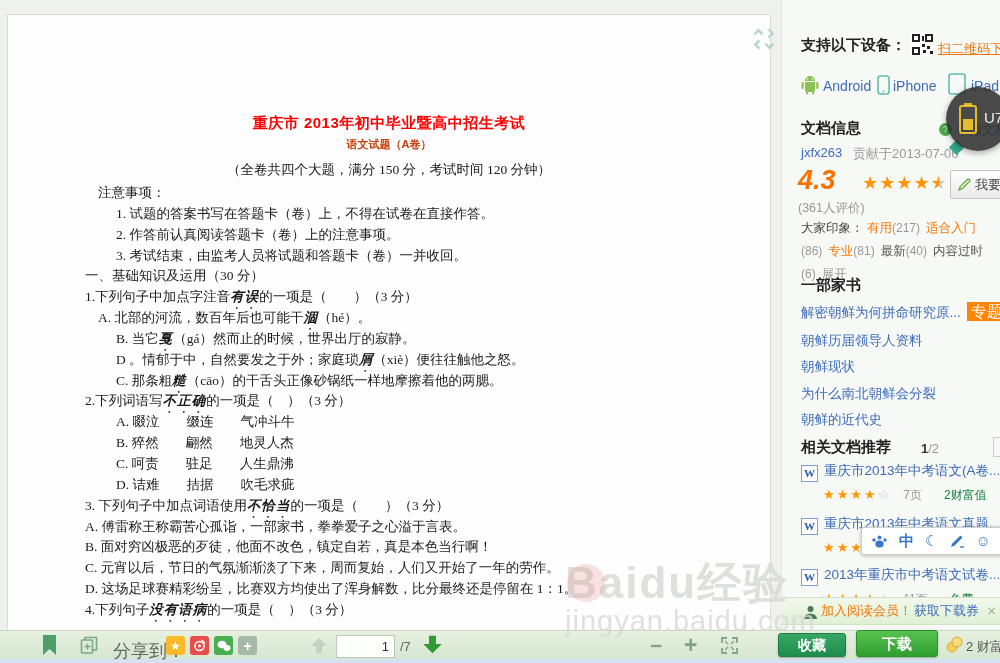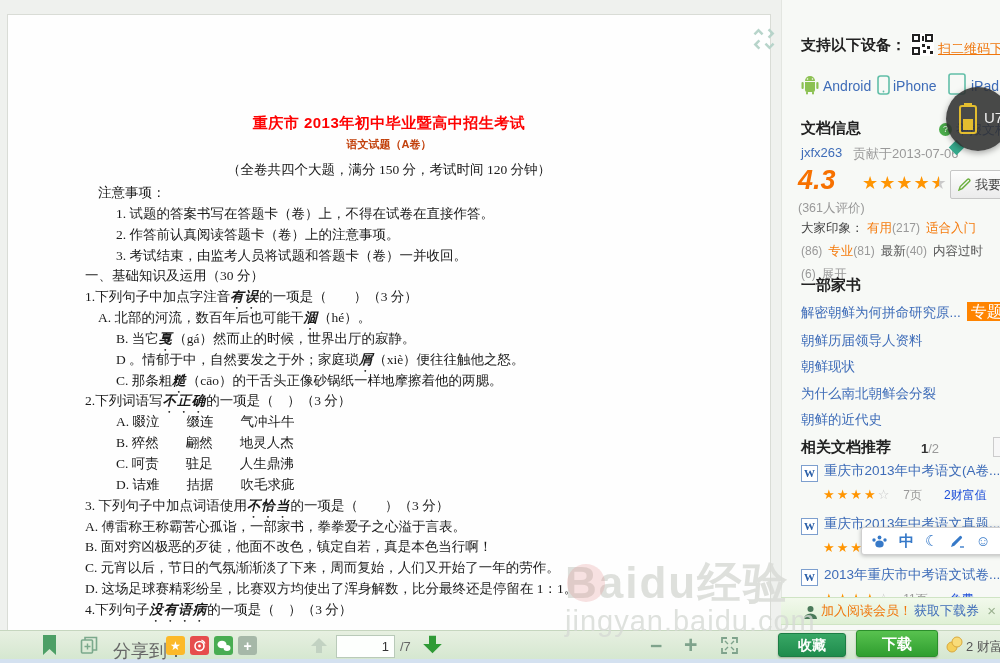--- a/index.html
+++ b/index.html
@@ -82,21 +82,21 @@
   .related-list{left:19px;top:462px;width:200px;}
   .rel-item{margin-bottom:11px;}
   .rel-title-row{white-space:nowrap;overflow:hidden;margin-bottom:5px;}
   .w-icon{display:inline-block;width:15px;height:15px;border:1px solid #7d9fce;background:#fff;
         color:#2b5fa8;font-weight:bold;font-size:11px;line-height:15px;text-align:center;
         vertical-align:-2px;margin-right:6px;font-family:"Liberation Serif","DejaVu Serif",serif;}
   .rel-title{color:#3e6cb8;font-size:13.5px;cursor:pointer;}
   .rel-meta{padding-left:22px;font-size:13px;white-space:nowrap;}
   .rel-meta .stars-full,.rel-meta .stars-empty{letter-spacing:2px;}
   .rel-pages{color:#999;font-size:12px;margin-left:12px;}
-  .rel-price{color:#1d4ed8;font-size:12px;margin-left:22px;}
+  .rel-price{color:#15803d;font-size:12px;margin-left:22px;}
 
   
   .promo{position:absolute;left:781px;top:597px;width:219px;height:28px;z-index:20;
         background:linear-gradient(#f2f9ec,#dff0d5);border-top:1px solid #cfe4c4;
         border-bottom:1px solid #cfe4c4;display:flex;align-items:center;box-sizing:border-box;
         padding-left:40px;font-size:13px;white-space:nowrap;}
   .promo-orange{color:#f0760b;}
   .promo-blue{color:#3e6cb8;margin-left:2px;}
   .promo-close{position:absolute;right:4px;top:4px;color:#9ab08f;font-size:15px;cursor:pointer;}
   .promo-person{position:absolute;left:22px;top:7px;}

